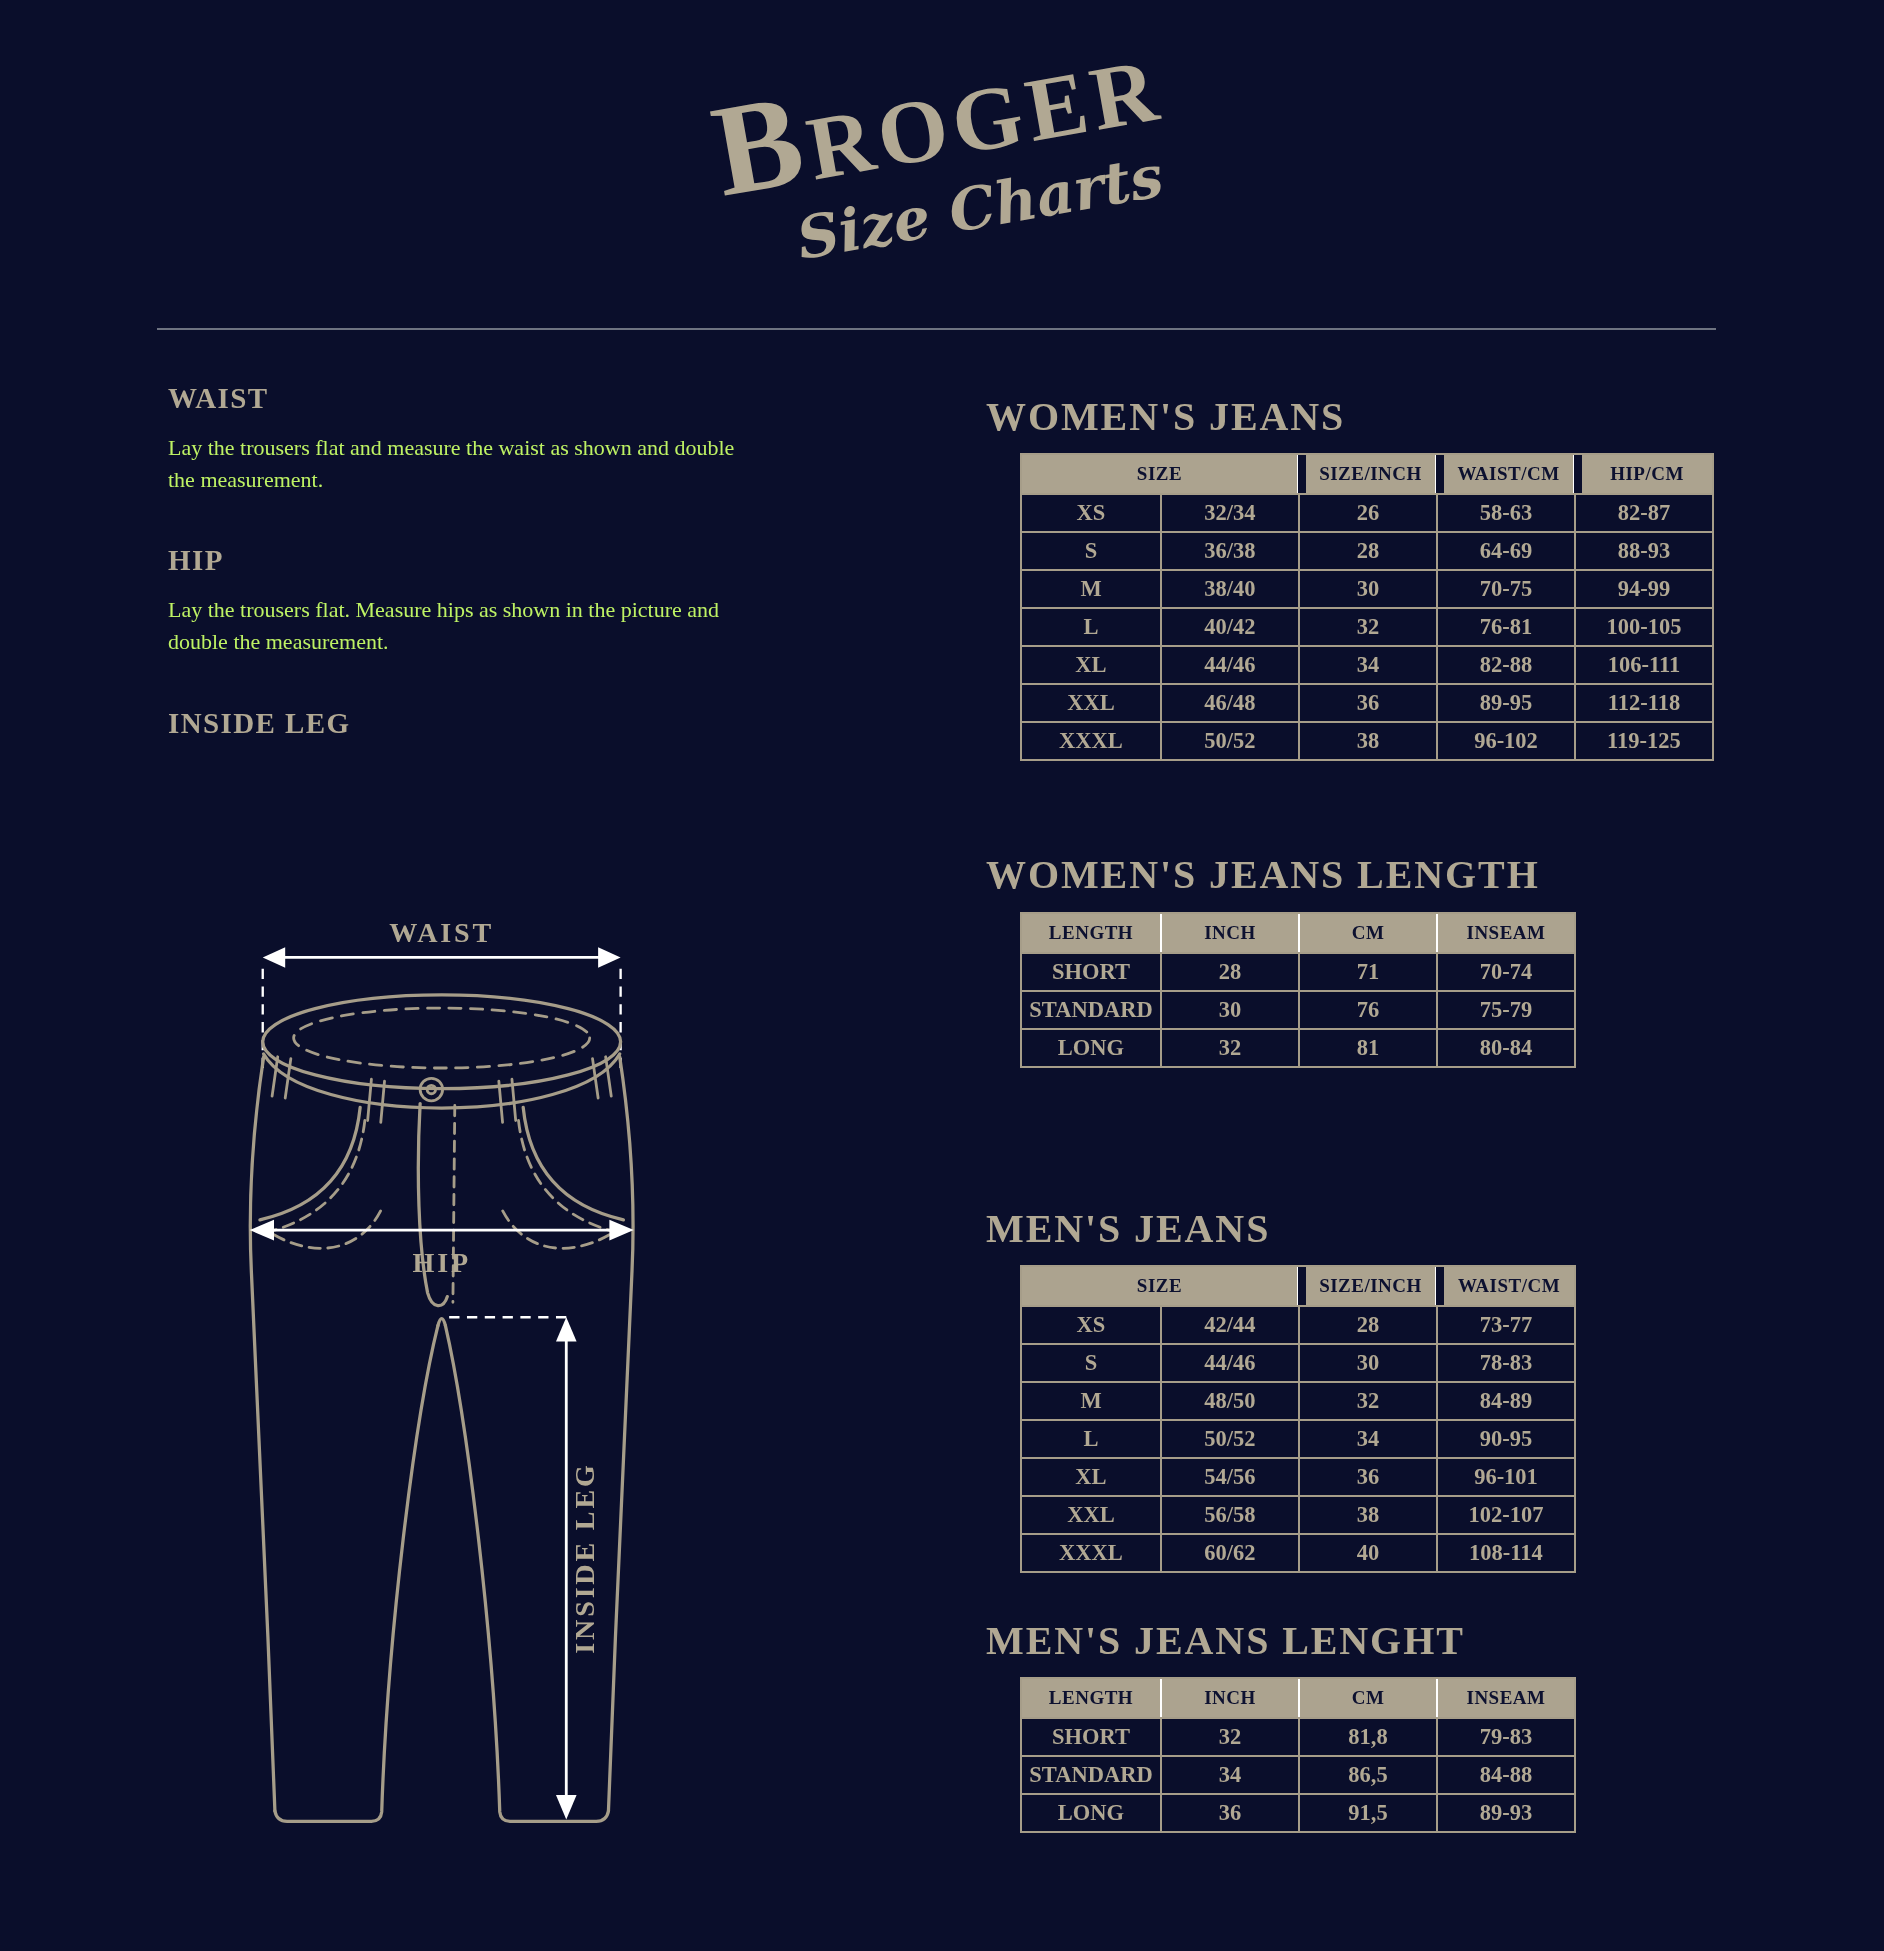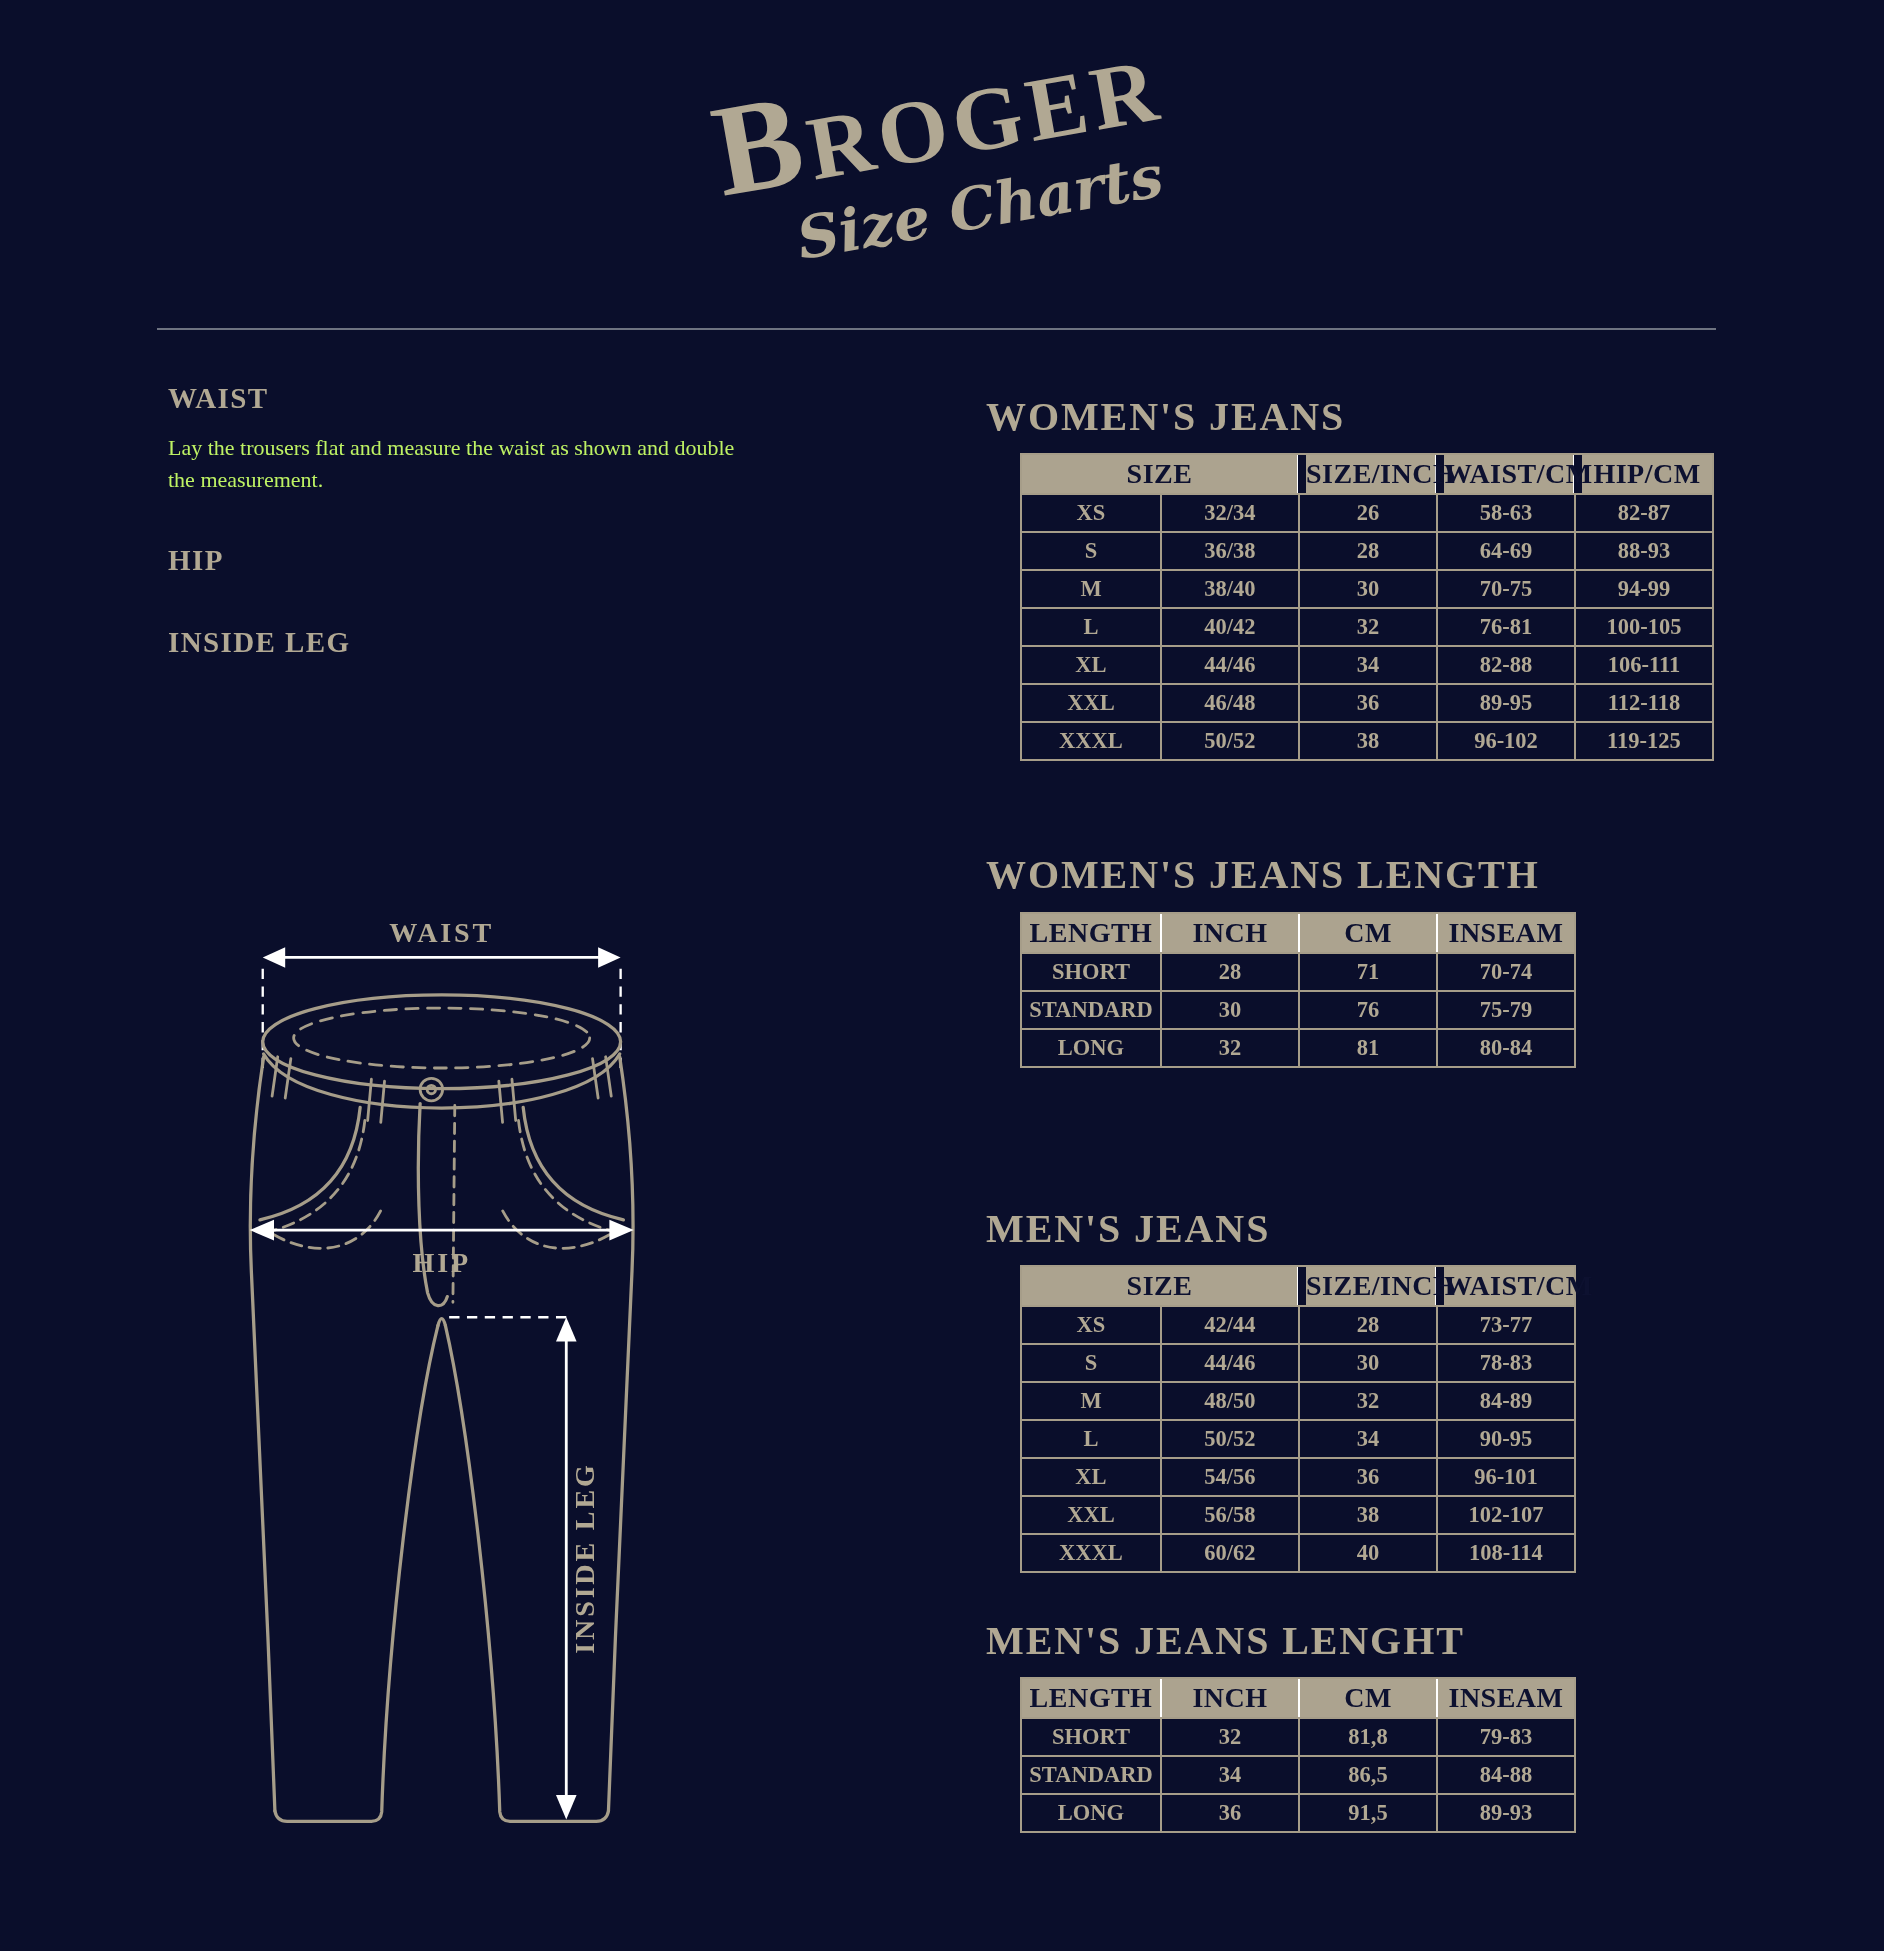--- a/index.html
+++ b/index.html
@@ -34,21 +34,21 @@
   
   table.size-table{position:absolute;left:1020px;border-collapse:separate;border-spacing:0;
                    table-layout:fixed;border:2.8px solid #a69d89;}
   table.w5{width:694px;top:453px;}
   table.w4{width:556px;}
   table.pos-wjl{top:912px;}
   table.pos-mj{top:1265px;}
   table.pos-mjl{top:1677px;}
   .w5 col{width:20%;}
   .w4 col{width:25%;}
-  .size-table th{height:38px;background:#aca38f;color:#0d1130;font-size:28px;font-weight:bold;
+  .size-table th{height:38px;background:#aca38f;color:#0d1130;font-size:19px;font-weight:bold;
                  letter-spacing:0.5px;text-align:center;vertical-align:middle;padding:0;}
   .size-table td{height:36px;border-top:2.8px solid #a69d89;border-left:2.8px solid #a69d89;
                  color:#b1a893;font-size:22.5px;font-weight:bold;text-align:center;
                  vertical-align:middle;padding:0;background:#0a0e2b;}
   .size-table td:first-child{border-left:none;}
   .sep-dark th:not(:first-child){border-left:8.4px solid #0a0e2b;margin-top:42px;}
   .sep-dark th:not(:last-child){border-right:1.9px solid #ffffff;}
   .sep-light th:not(:first-child){border-left:2.8px solid #ffffff;}
 
   
@@ -70,20 +70,21 @@
 
   <div class="divider"></div>
 
   <div class="instructions">
     <div class="instr">
       <h3>WAIST</h3>
       <p>Lay the trousers flat and measure the waist as shown and double the measurement.</p>
     </div>
     <div class="instr">
       <h3>HIP</h3>
+      <p>Lay the trousers flat. Measure hips as shown in the picture and double the measurement.</p>
     </div>
     <div class="instr">
       <h3>INSIDE LEG</h3>
     </div>
   </div>
 
   <svg class="diagram" viewBox="0 0 540 1030">
 
     <text class="dlabel" x="291" y="55" text-anchor="middle">WAIST</text>
     <g stroke="#ffffff" fill="#ffffff">

